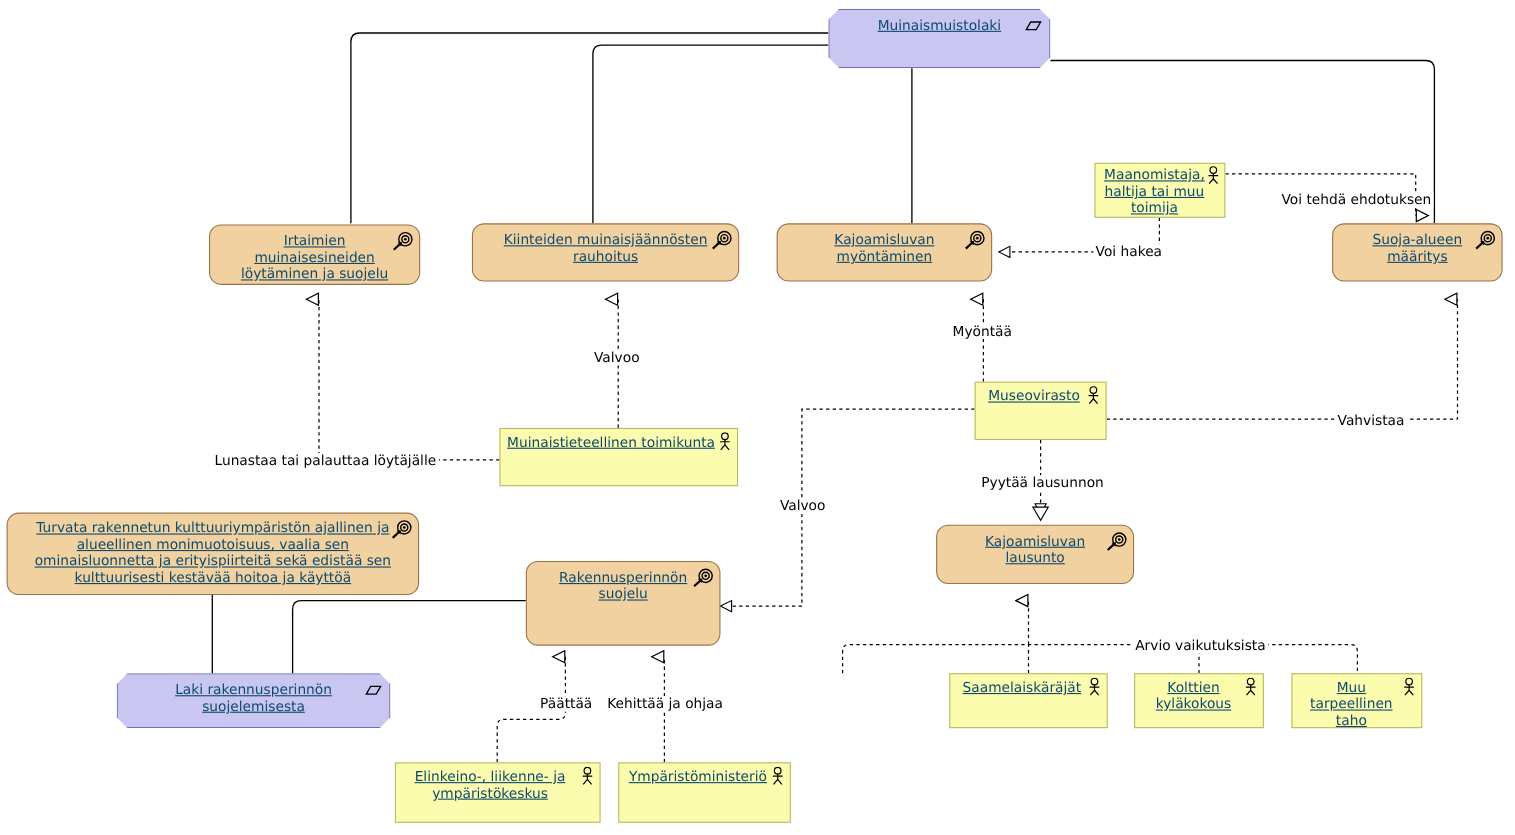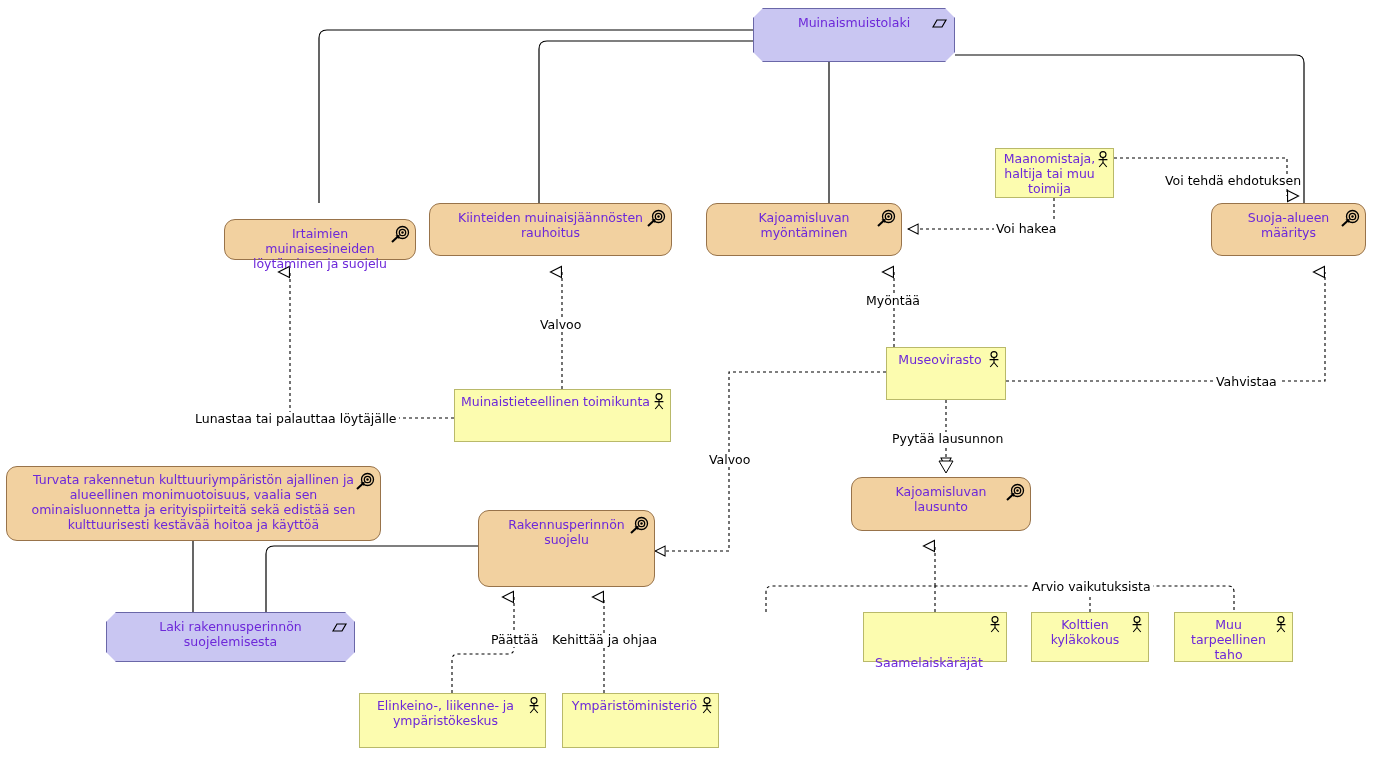--- a/index.html
+++ b/index.html
@@ -26,21 +26,22 @@
     pointer-events: none;
   }
   .node {
     position: absolute;
     box-sizing: border-box;
     display: flex;
     align-items: flex-start;
     text-align: center;
     font-size: 12.5px;
     line-height: 15px;
-    color: #6d28d9;
+    color: #0c4a6e;
+    text-decoration: underline;
   }
   .node .label {
     display: block;
     padding: 6px 22px 0 22px;
     width: 100%;
     box-sizing: border-box;
   }
   
   .goal {
     background: #f2d1a0;
@@ -133,21 +134,21 @@
 
   <div class="node contract" style="left:753px; top:8px; width:202px; height:54px;">
     <span class="label">Muinaismuistolaki</span>
     <span class="icon">
       <svg viewBox="0 0 20 20">
           <path d="M4,13 L8,6 L17,6 L13,13 Z" fill="none" stroke="#000" stroke-width="1.2"></path>
         </svg>
     </span>
   </div>
 
-  <div class="node goal" style="left:190px; top:219px; width:192px; height:41px;margin-left:34px;">
+  <div class="node goal" style="left:190px; top:204px; width:192px; height:55px;">
     <span class="label">Irtaimien muinaisesineiden löytäminen ja suojelu</span>
     <span class="icon">
       <svg viewBox="0 0 20 20">
         <circle cx="12.5" cy="7.5" r="6" fill="none" stroke="#000" stroke-width="1.3"></circle>
         <circle cx="12.5" cy="7.5" r="3.2" fill="none" stroke="#000" stroke-width="1.3"></circle>
         <circle cx="12.5" cy="7.5" r="1.2" fill="#000"></circle>
         <path d="M2,17 L8.5,11" stroke="#000" stroke-width="2" fill="none"></path>
         <path d="M5.5,10.5 L9.5,10 L9,14 Z" fill="#000"></path>
       </svg>
     </span>
@@ -265,21 +266,21 @@
     <span class="label">Laki rakennusperinnön suojelemisesta</span>
     <span class="icon">
       <svg viewBox="0 0 20 20">
           <path d="M4,13 L8,6 L17,6 L13,13 Z" fill="none" stroke="#000" stroke-width="1.2"></path>
         </svg>
     </span>
   </div>
 
 
   <div class="node actor" style="left:863px; top:612px; width:144px; height:50px;">
-    <span class="label" style="padding:4px 18px 0 6px;margin-top:38px;">Saamelaiskäräjät</span>
+    <span class="label" style="padding:4px 18px 0 6px;">Saamelaiskäräjät</span>
     <span class="icon" style="right:4px;top:3px;width:14px;height:18px;">
       <svg viewBox="0 0 14 18">
         <circle cx="7" cy="3.6" r="3" fill="none" stroke="#000" stroke-width="1.1"></circle>
         <path d="M7,6.6 L7,11.5 M2.6,8.6 L11.4,8.6 M7,11.5 L3.2,16 M7,11.5 L10.8,16" stroke="#000" stroke-width="1.1" fill="none"></path>
       </svg>
     </span>
   </div>
 
   <div class="node actor" style="left:1031px; top:612px; width:118px; height:50px;">
     <span class="label" style="padding:4px 16px 0 6px;">Kolttien kyläkokous</span>

